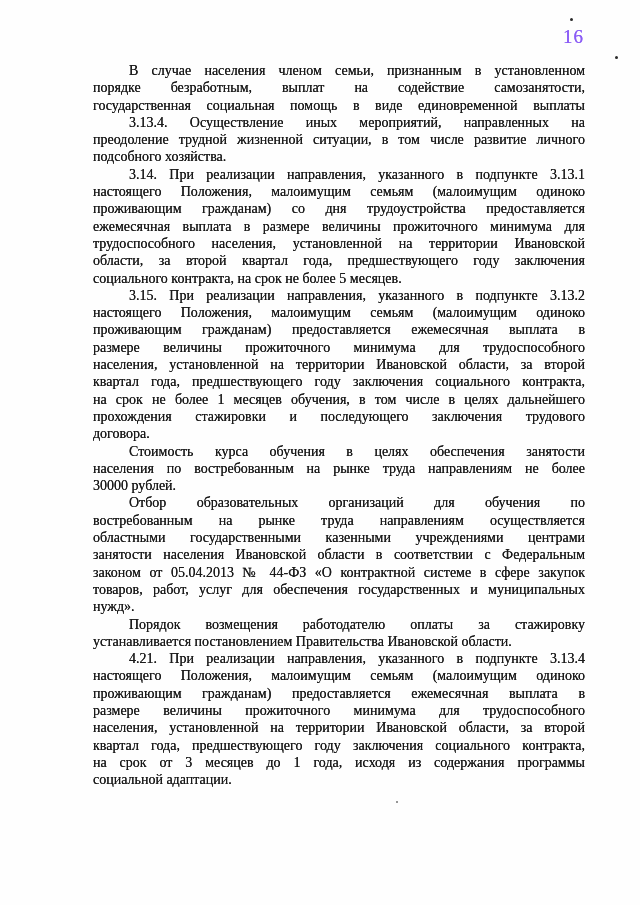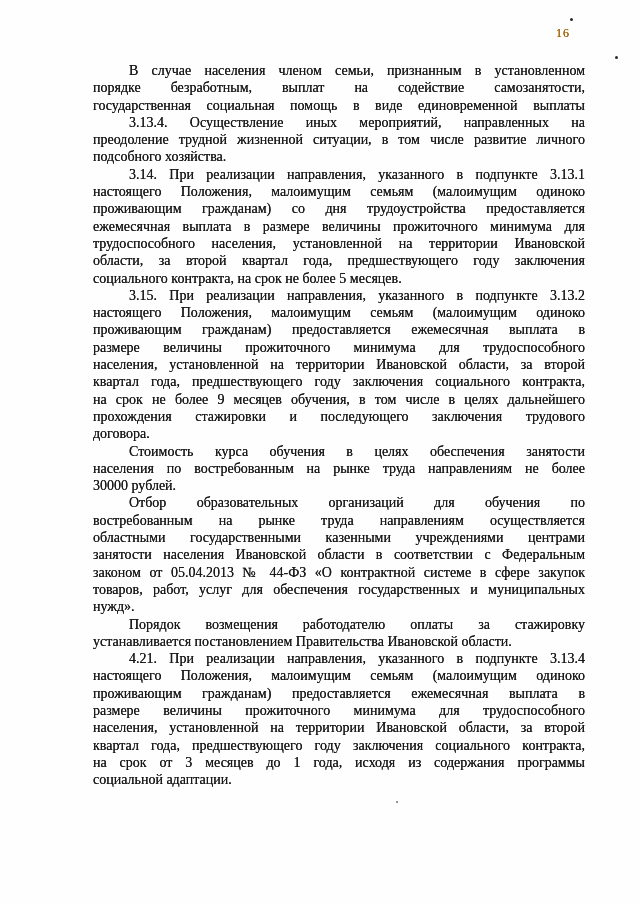--- a/index.html
+++ b/index.html
@@ -18,24 +18,24 @@
   .page {
     position: absolute;
     inset: 0;
     background: #fefefe;
   }
   .page-number {
     position: absolute;
     top: 26px;
     left: 556px;
     width: 28px;
-    text-align: left;
-    font-size: 12px;
+    text-align: right;
+    font-size: 19px;
     letter-spacing: 1px;
-    color: #a16207;
+    color: #8b5cf6;
     text-shadow: 0 0 0.3px currentColor;
   }
   .doc-body {
     position: absolute;
     top: 62px;
     left: 93px;
     width: 492px;
     font-size: 14px;
     text-shadow: 0 0 0.35px currentColor;
   }
@@ -94,21 +94,21 @@
         <div class="line">области, за второй квартал года, предшествующего году заключения</div>
         <div class="line last">социального контракта, на срок не более 5 месяцев.</div>
       </div>
       <div class="para">
         <div class="line first">3.15. При реализации направления, указанного в подпункте 3.13.2</div>
         <div class="line">настоящего Положения, малоимущим семьям (малоимущим одиноко</div>
         <div class="line">проживающим гражданам) предоставляется ежемесячная выплата в</div>
         <div class="line">размере величины прожиточного минимума для трудоспособного</div>
         <div class="line">населения, установленной на территории Ивановской области, за второй</div>
         <div class="line">квартал года, предшествующего году заключения социального контракта,</div>
-        <div class="line">на срок не более 9 месяцев обучения, в том числе в целях дальнейшего</div>
+        <div class="line">на срок не более 1 месяцев обучения, в том числе в целях дальнейшего</div>
         <div class="line">прохождения стажировки и последующего заключения трудового</div>
         <div class="line last">договора.</div>
       </div>
       <div class="para">
         <div class="line first">Стоимость курса обучения в целях обеспечения занятости</div>
         <div class="line">населения по востребованным на рынке труда направлениям не более</div>
         <div class="line last">30000 рублей.</div>
       </div>
       <div class="para">
         <div class="line first">Отбор образовательных организаций для обучения по</div>

